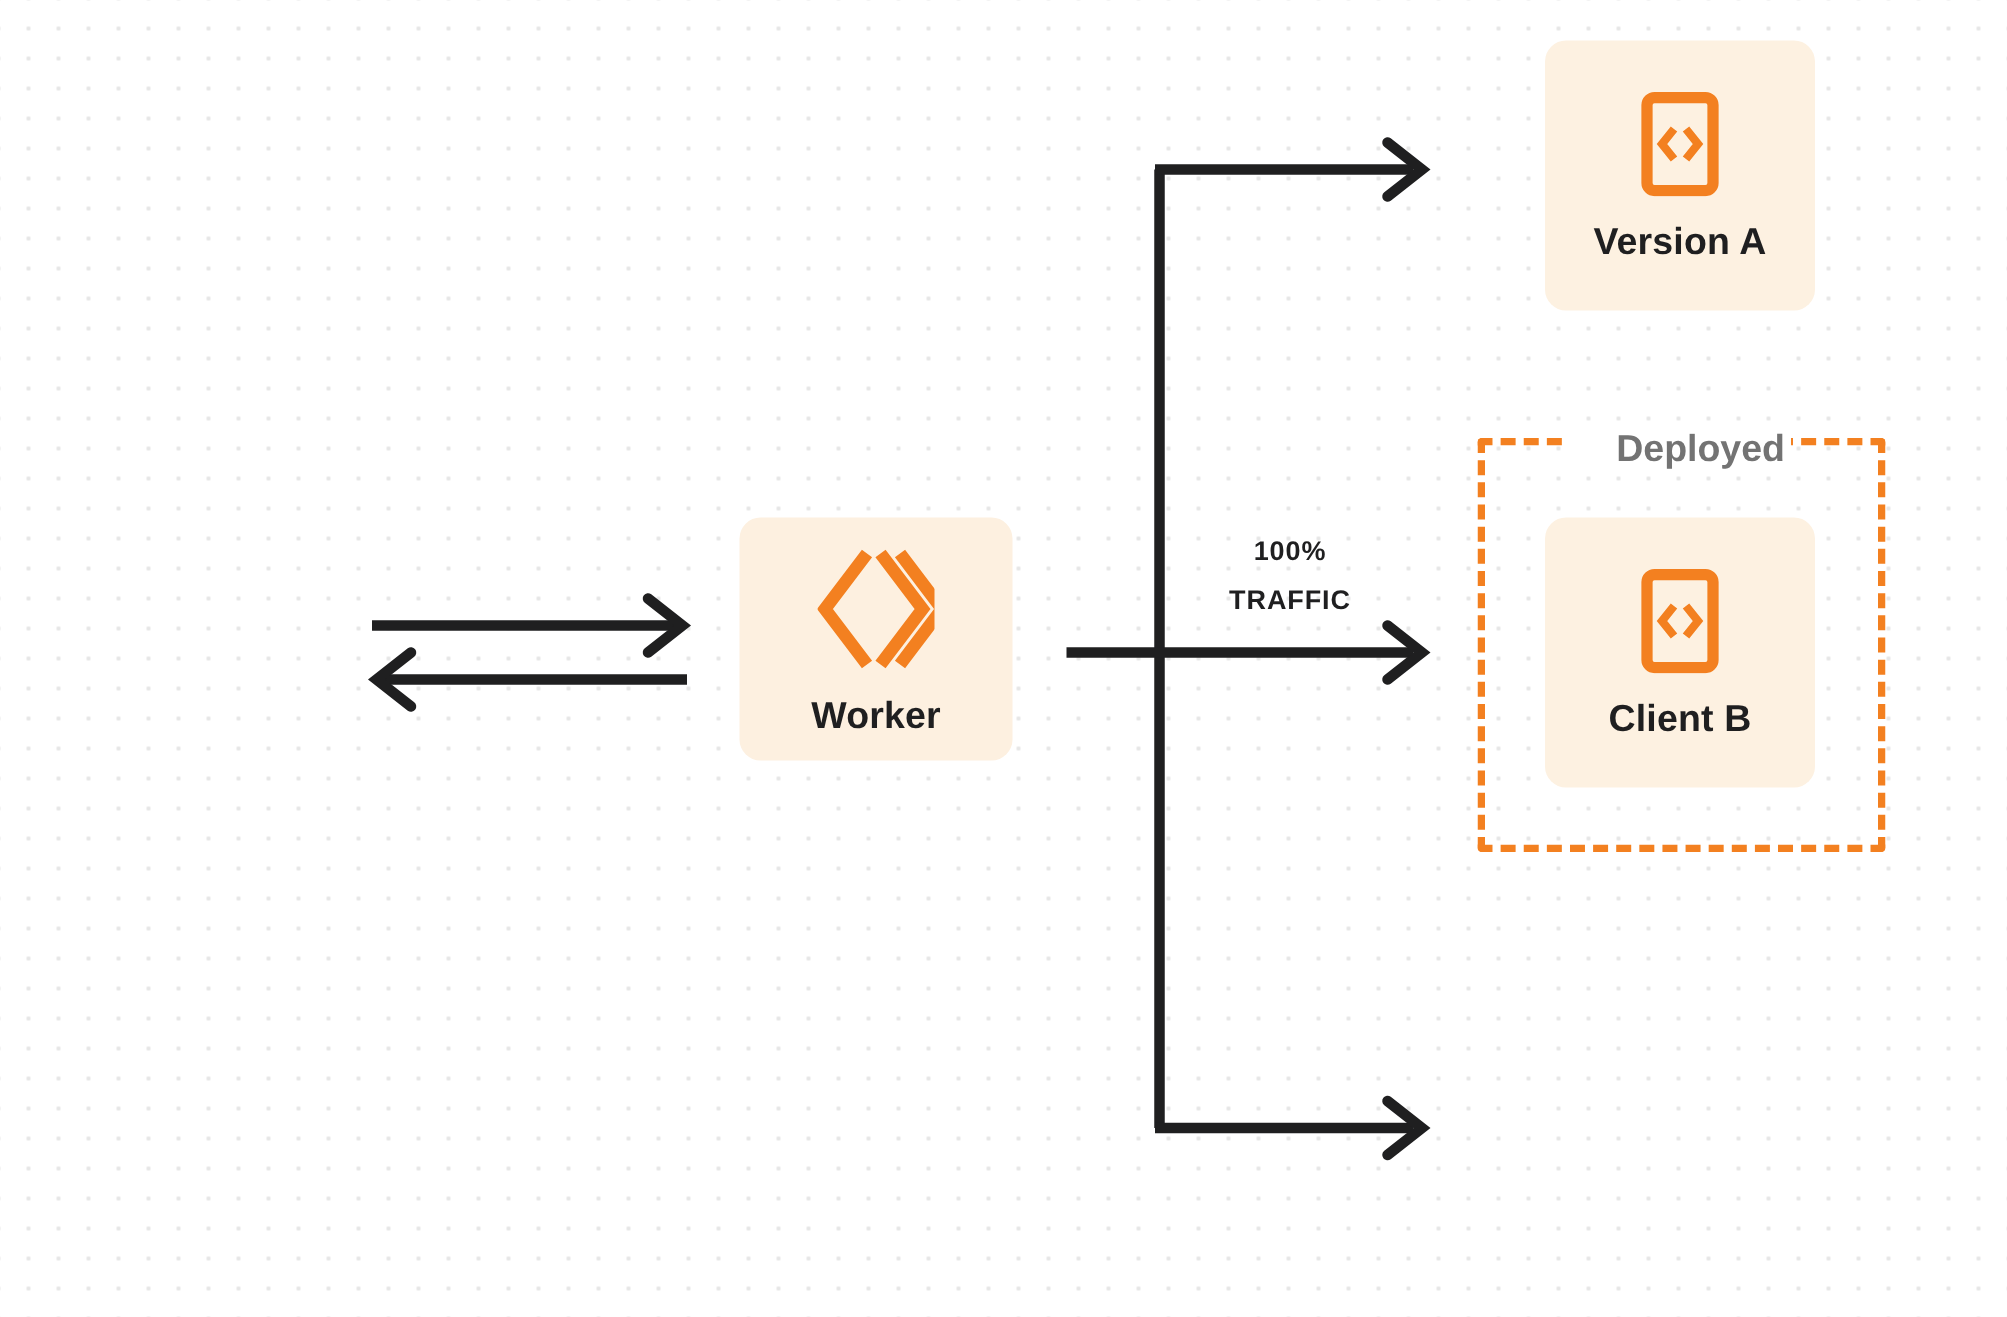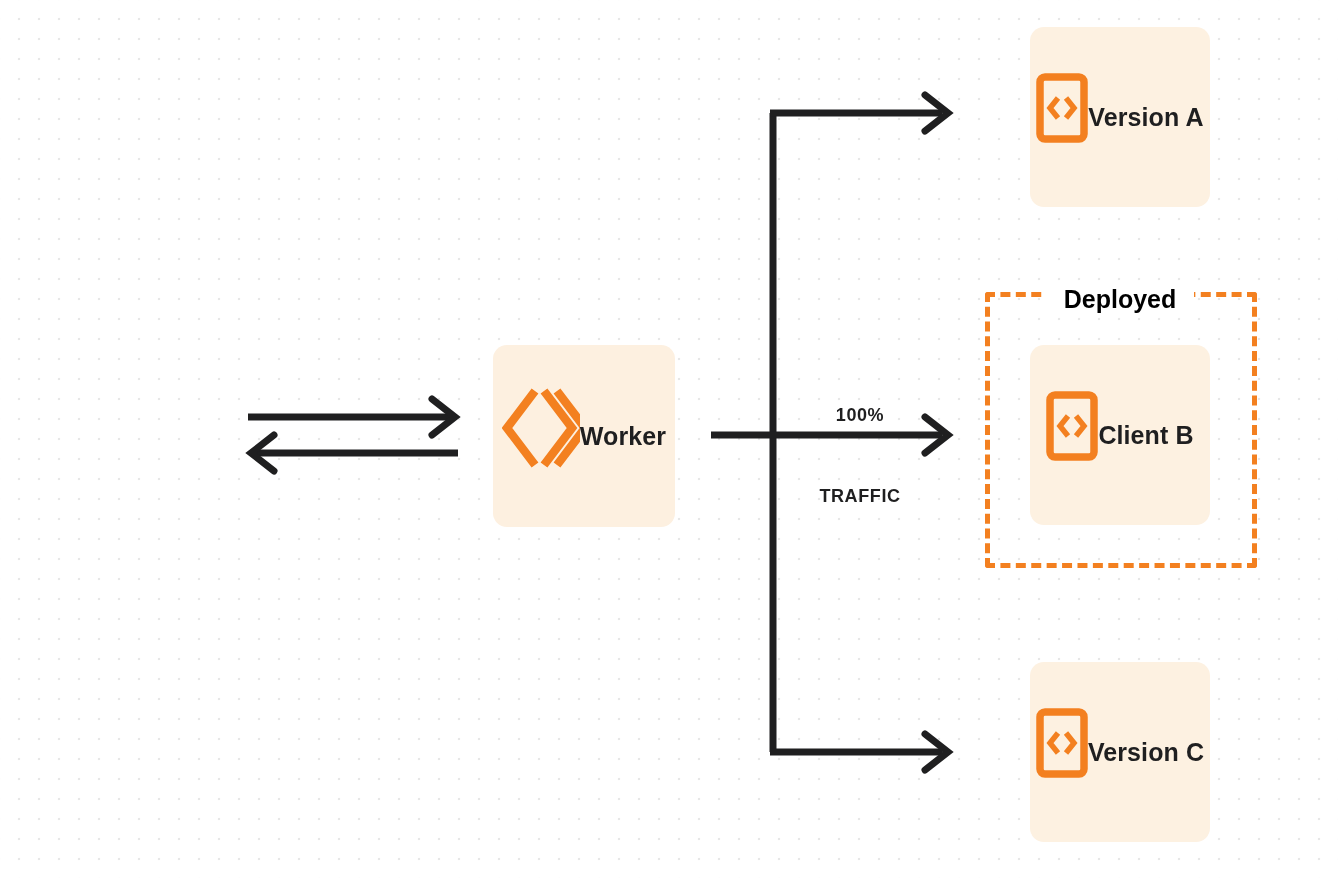--- a/index.html
+++ b/index.html
@@ -33,37 +33,38 @@
     height: 878px;
     pointer-events: none;
   }
 
   
   .node {
     position: absolute;
     box-sizing: border-box;
     border-radius: 14px;
     display: flex;
+    flex-direction: column;
     align-items: center;
     justify-content: center;
   }
 
   .node-client {
     left: 30px;
     top: 345px;
     width: 182px;
     height: 182px;
     background-color: #f2f3f4;
   }
 
   .node-worker {
     left: 493px;
     top: 345px;
     width: 182px;
-    height: 182px;
+    height: 162px;
     background-color: #fdf0e0;
   }
 
   .node-version {
     left: 1030px;
     width: 180px;
     height: 180px;
     background-color: #fdf1e1;
   }
 
@@ -104,44 +105,44 @@
     box-sizing: border-box;
     border: 5px dashed #f38020;
     border-radius: 3px;
   }
 
   .deployed-label {
     position: absolute;
     left: 1046px;
     top: 285px;
     width: 148px;
-    text-align: center;
+    text-align: right;
     font-size: 25px;
     font-weight: bold;
-    color: #000000;
+    color: #737373;
     background-color: #ffffff;
     line-height: 1.0;
     padding: 2px 4px;
     box-sizing: border-box;
   }
 
   
   .traffic-label {
     position: absolute;
     left: 790px;
     top: 351px;
     width: 140px;
     text-align: center;
     color: #1f1f20;
     font-size: 18px;
     font-weight: bold;
     letter-spacing: 0.6px;
     line-height: 1.85;
   }
-  .traffic-label span { display: block; margin-top: 48px; }
+  .traffic-label span { display: block; }
 </style>
 </head>
 <body>
 
 <div id="canvas">
 
   <svg class="svg-layer" viewBox="0 0 1338 878" width="1338" height="878" xmlns="http://www.w3.org/2000/svg">
 
     <g>
       <line x1="248" y1="417" x2="450" y2="417" stroke="#1f1f20" stroke-width="7" stroke-linecap="butt"></line>
@@ -211,24 +212,14 @@
     <div class="code-icon-wrap">
       <svg width="52" height="70" viewBox="0 0 52 70" xmlns="http://www.w3.org/2000/svg">
         <rect x="4" y="4" width="44" height="62" rx="5" ry="5" fill="none" stroke="#f38020" stroke-width="7.5"></rect>
         <polyline points="22,25 14,35 22,45" fill="none" stroke="#f38020" stroke-width="5.5" stroke-linecap="butt" stroke-linejoin="miter"></polyline>
         <polyline points="30,25 38,35 30,45" fill="none" stroke="#f38020" stroke-width="5.5" stroke-linecap="butt" stroke-linejoin="miter"></polyline>
       </svg>
     </div>
     <div class="node-label">Client B</div>
   </div>
 
-  <div class="node node-version node-version-c">
-    <div class="code-icon-wrap">
-      <svg width="52" height="70" viewBox="0 0 52 70" xmlns="http://www.w3.org/2000/svg">
-        <rect x="4" y="4" width="44" height="62" rx="5" ry="5" fill="none" stroke="#f38020" stroke-width="7.5"></rect>
-        <polyline points="22,25 14,35 22,45" fill="none" stroke="#f38020" stroke-width="5.5" stroke-linecap="butt" stroke-linejoin="miter"></polyline>
-        <polyline points="30,25 38,35 30,45" fill="none" stroke="#f38020" stroke-width="5.5" stroke-linecap="butt" stroke-linejoin="miter"></polyline>
-      </svg>
-    </div>
-    <div class="node-label">Version C</div>
-  </div>
 
 </div>
 
 </body></html>

